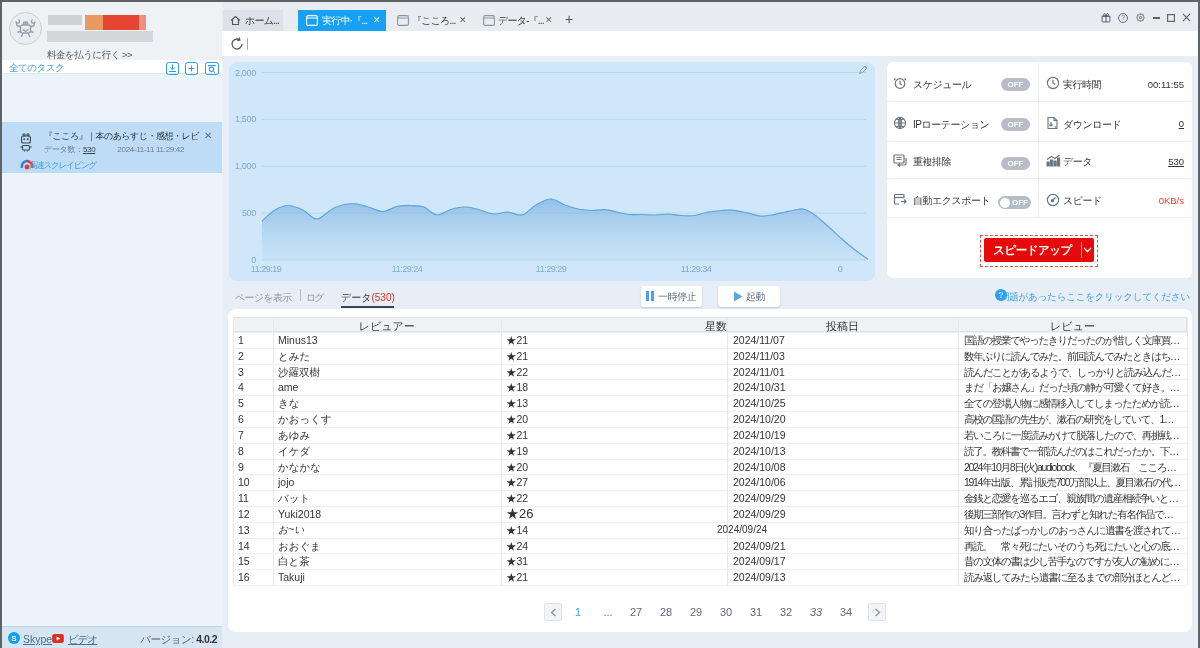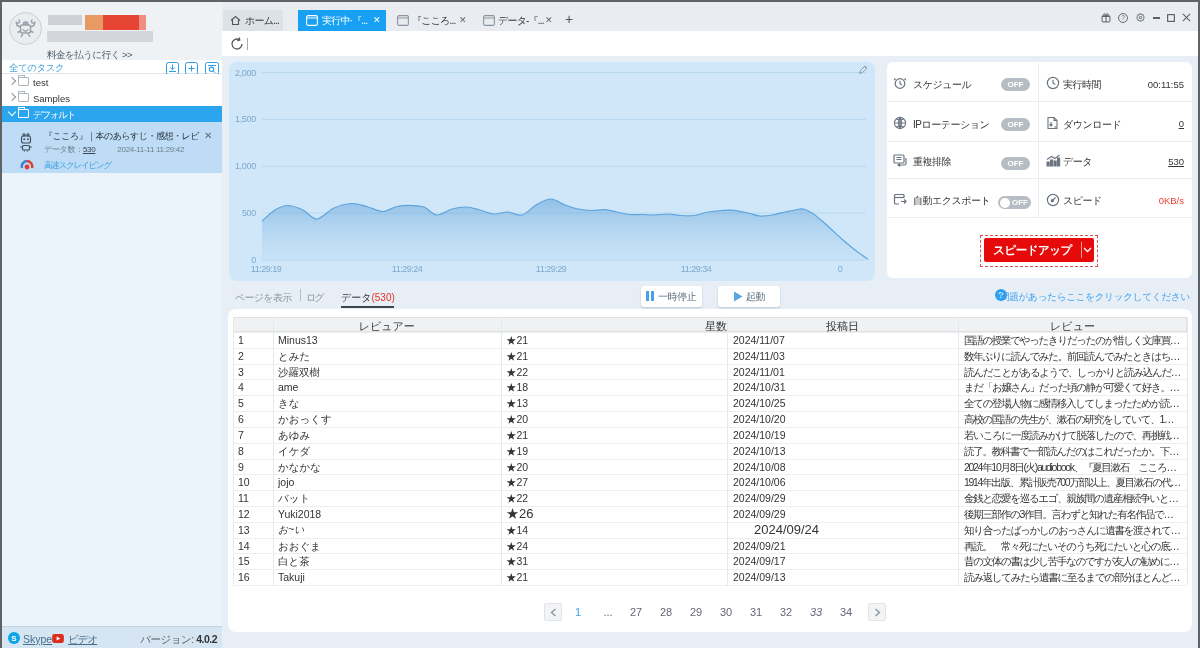--- a/index.html
+++ b/index.html
@@ -20,21 +20,21 @@
 .trow .lbl{position:absolute;left:31px;top:3px;}
 .trow .fold{position:absolute;left:16px;top:3px;width:11px;height:9px;border:1px solid #aeb6bd;border-radius:1px;background:transparent;}
 .trow .fold:before{content:"";position:absolute;left:-1px;top:-3px;width:5px;height:2px;border:1px solid #aeb6bd;border-bottom:none;border-radius:1px 1px 0 0;}
 #row-def{background:#2aa5ee;color:#fff;}
 #row-def .chev{border-color:#fff;transform:rotate(45deg);top:3px;}
 #row-def .fold,#row-def .fold:before{border-color:#fff;}
 #task-card{position:absolute;left:0;top:120px;width:220px;height:51px;background:#bedcf5;}
 #tc-title{position:absolute;left:42px;top:8px;width:156px;font-size:9px;letter-spacing:-0.5px;color:#243039;white-space:nowrap;overflow:hidden;}
 #tc-x{position:absolute;left:202px;top:8px;font-size:10px;color:#5c6a77;}
 #tc-l2{position:absolute;left:42px;top:22px;font-size:8px;letter-spacing:-0.3px;color:#6e7e8c;white-space:nowrap;}
-#tc-l3{position:absolute;left:42px;top:38px;font-size:8.5px;letter-spacing:-1.2px;color:#3ba1e2;}
+#tc-l3{position:absolute;left:27px;top:38px;font-size:8.5px;letter-spacing:-1.2px;color:#3ba1e2;}
 #side-status{position:absolute;left:0;top:624px;width:220px;height:22px;background:#d6e5f2;border-top:1px solid #c2d3e2;font-size:10.5px;color:#47708f;}
 
 #tabbar{position:absolute;left:220px;top:0;width:976px;height:29px;background:#e9edf1;}
 .tab{position:absolute;top:8px;height:21px;font-size:10px;letter-spacing:-0.8px;color:#333;white-space:nowrap;overflow:hidden;}
 #tab-home{left:1px;width:60px;background:#dde2e8;}
 #tab-act{left:76px;width:88px;background:#18a1f3;color:#fff;}
 .tab .txt{position:absolute;top:4px;}
 .tab .tx{position:absolute;top:5px;font-size:9px;color:#666;}
 #tab-act .tx{color:#fff;}
 
@@ -96,37 +96,20 @@
       <svg width="13" height="13" style="position:absolute;left:183px;top:2px;" viewBox="0 0 13 13">
           <rect x="0.5" y="0.5" width="12" height="12" rx="2" fill="none" stroke="#2f9ce8"></rect>
           <path d="M6.5 3.5v6M3.5 6.5h6" stroke="#2f9ce8" fill="none" stroke-width="1"></path>
         </svg>
       <svg width="14" height="13" style="position:absolute;left:203px;top:2px;" viewBox="0 0 14 13">
           <rect x="0.5" y="0.5" width="13" height="12" rx="2" fill="none" stroke="#2f9ce8"></rect>
           <path d="M3 3.5h8" stroke="#2f9ce8" stroke-width="1"></path>
           <circle cx="6.5" cy="7.3" r="2.2" fill="none" stroke="#2f9ce8" stroke-width="1.1"></circle>
           <path d="M8.2 9l2.2 2" stroke="#2f9ce8" stroke-width="1"></path>
         </svg>
-    </div>
-    <div id="tree">
-      <div class="trow" style="top:0px;height:16px;">
-          <span class="chev"></span>
-          <span class="fold"></span>
-          <span class="lbl">test</span>
-        </div>
-      <div class="trow" style="top:16px;height:16px;">
-          <span class="chev"></span>
-          <span class="fold"></span>
-          <span class="lbl">Samples</span>
-        </div>
-      <div class="trow" id="row-def" style="top:32px;height:16px;">
-          <span class="chev"></span>
-          <span class="fold"></span>
-          <span class="lbl" style="letter-spacing:-1.3px;">デフォルト</span>
-        </div>
     </div>
     <div id="task-card">
       <svg width="16" height="19" style="position:absolute;left:16px;top:11px;" viewBox="0 0 16 19">
         <g fill="none" stroke="#3c4d5a" stroke-width="1.1">
           <rect x="3.5" y="3" width="9" height="7" rx="2"></rect>
           <circle cx="6" cy="1.8" r="1.1"></circle>
             <circle cx="10" cy="1.8" r="1.1"></circle>
           <rect x="4.5" y="12.5" width="7" height="4.5" rx="1"></rect>
           <path d="M4.5 14H2.2M11.5 14h2.3M6.5 17.5v1M9.5 17.5v1"></path>
         </g>
@@ -461,21 +444,21 @@
         <div style="position:absolute;left:505px;top:182.1px;width:220px;height:14.8px;line-height:14.8px;font-size:10.5px;color:#333;white-space:nowrap;overflow:hidden;">2024/09/29</div>
         <div style="position:absolute;left:736px;letter-spacing:-1.3px;text-overflow:ellipsis;top:182.1px;width:218px;height:14.8px;line-height:14.8px;font-size:10.5px;color:#333;white-space:nowrap;overflow:hidden;">金銭と恋愛を巡るエゴ、親族間の遺産相続争いとか、友人を出し...</div>
         <div style="position:absolute;left:10px;top:197.9px;width:30px;height:14.8px;line-height:14.8px;font-size:10.5px;color:#333;white-space:nowrap;overflow:hidden;">12</div>
         <div style="position:absolute;left:50px;top:197.9px;width:218px;height:14.8px;line-height:14.8px;font-size:10.5px;color:#333;white-space:nowrap;overflow:hidden;">Yuki2018</div>
         <div style="position:absolute;left:278px;top:197.9px;width:216px;height:14.8px;line-height:14.8px;font-size:13px;color:#333;white-space:nowrap;overflow:hidden;">★26</div>
         <div style="position:absolute;left:505px;top:197.9px;width:220px;height:14.8px;line-height:14.8px;font-size:10.5px;color:#333;white-space:nowrap;overflow:hidden;">2024/09/29</div>
         <div style="position:absolute;left:736px;letter-spacing:-1.3px;text-overflow:ellipsis;top:197.9px;width:218px;height:14.8px;line-height:14.8px;font-size:10.5px;color:#333;white-space:nowrap;overflow:hidden;">後期三部作の3作目。言わずと知れた有名作品で学生時代に読ん...</div>
         <div style="position:absolute;left:10px;top:213.7px;width:30px;height:14.8px;line-height:14.8px;font-size:10.5px;color:#333;white-space:nowrap;overflow:hidden;">13</div>
         <div style="position:absolute;left:50px;top:213.7px;width:218px;height:14.8px;line-height:14.8px;font-size:10px;color:#333;white-space:nowrap;overflow:hidden;font-style:italic;">お~い</div>
         <div style="position:absolute;left:278px;top:213.7px;width:216px;height:14.8px;line-height:14.8px;font-size:10.5px;color:#333;white-space:nowrap;overflow:hidden;">★14</div>
-        <div style="position:absolute;left:526px;top:213.7px;width:220px;height:14.8px;line-height:14.8px;font-size:13px;color:#333;white-space:nowrap;overflow:hidden;">2024/09/24</div>
+        <div style="position:absolute;left:489px;top:213.7px;width:220px;height:14.8px;line-height:14.8px;font-size:10px;color:#333;white-space:nowrap;overflow:hidden;">2024/09/24</div>
         <div style="position:absolute;left:736px;letter-spacing:-1.3px;text-overflow:ellipsis;top:213.7px;width:218px;height:14.8px;line-height:14.8px;font-size:10.5px;color:#333;white-space:nowrap;overflow:hidden;">知り合ったばっかしのおっさんに遺書を渡されてもって感想</div>
         <div style="position:absolute;left:10px;top:229.5px;width:30px;height:14.8px;line-height:14.8px;font-size:10.5px;color:#333;white-space:nowrap;overflow:hidden;">14</div>
         <div style="position:absolute;left:50px;top:229.5px;width:218px;height:14.8px;line-height:14.8px;font-size:10.5px;color:#333;white-space:nowrap;overflow:hidden;">おおぐま</div>
         <div style="position:absolute;left:278px;top:229.5px;width:216px;height:14.8px;line-height:14.8px;font-size:10.5px;color:#333;white-space:nowrap;overflow:hidden;">★24</div>
         <div style="position:absolute;left:505px;top:229.5px;width:220px;height:14.8px;line-height:14.8px;font-size:10.5px;color:#333;white-space:nowrap;overflow:hidden;">2024/09/21</div>
         <div style="position:absolute;left:736px;letter-spacing:-1.3px;text-overflow:ellipsis;top:229.5px;width:218px;height:14.8px;line-height:14.8px;font-size:10.5px;color:#333;white-space:nowrap;overflow:hidden;">再読。　常々死にたいそのうち死にたいと心の底で考える人は、...</div>
         <div style="position:absolute;left:10px;top:245.3px;width:30px;height:14.8px;line-height:14.8px;font-size:10.5px;color:#333;white-space:nowrap;overflow:hidden;">15</div>
         <div style="position:absolute;left:50px;top:245.3px;width:218px;height:14.8px;line-height:14.8px;font-size:10.5px;color:#333;white-space:nowrap;overflow:hidden;">白と茶</div>
         <div style="position:absolute;left:278px;top:245.3px;width:216px;height:14.8px;line-height:14.8px;font-size:10.5px;color:#333;white-space:nowrap;overflow:hidden;">★31</div>
         <div style="position:absolute;left:505px;top:245.3px;width:220px;height:14.8px;line-height:14.8px;font-size:10.5px;color:#333;white-space:nowrap;overflow:hidden;">2024/09/17</div>

